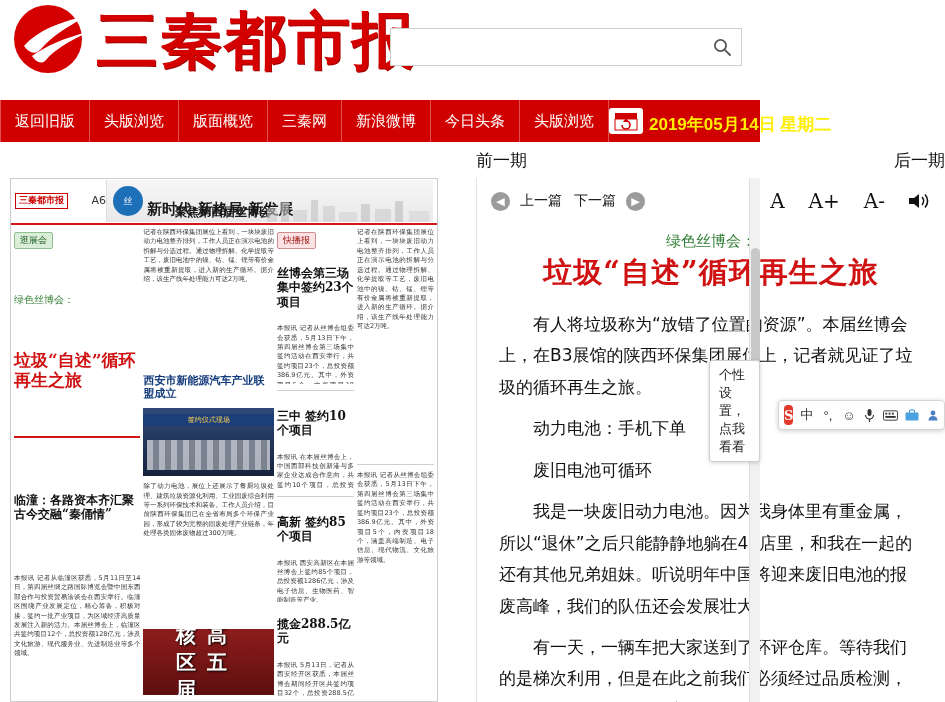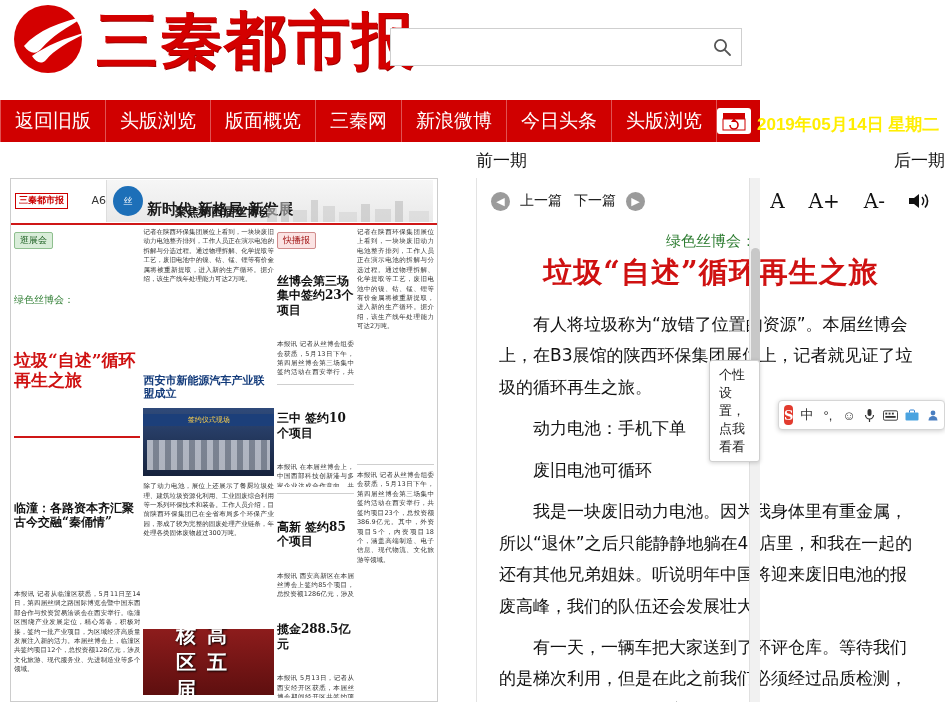--- a/index.html
+++ b/index.html
@@ -69,21 +69,21 @@
   
   .navbar {
     height: 42px;
     background: #d00000;
     display: flex;
     align-items: stretch;
     position: relative;
   }
   .nav-item {
     color: #ffffff;
-    font-size: 19px;
+    font-size: 15px;
     display: flex;
     align-items: center;
     padding: 0 14px;
     cursor: pointer;
     border-right: 1px solid #e05252;
     white-space: nowrap;
   }
   .nav-item:first-child { border-left: 1px solid #e05252; }
   .nav-spacer { flex: 1; }
   .nav-badge {
@@ -241,21 +241,21 @@
     font-size: 17px;
     line-height: 1.15;
     margin: 2px 0 3px 0;
     font-family: "DejaVu Serif", serif;
   }
   .headline-sm {
     color: #111;
     font-weight: bold;
     font-size: 12px;
     line-height: 1.2;
-    margin: 20px 0;
+    margin: 12px 0;
     font-family: "DejaVu Serif", serif;
   }
   .headline-blue {
     color: #123a7a;
     font-weight: bold;
     font-size: 11px;
     line-height: 1.2;
     margin: 2px 0;
   }
   .body-txt {

